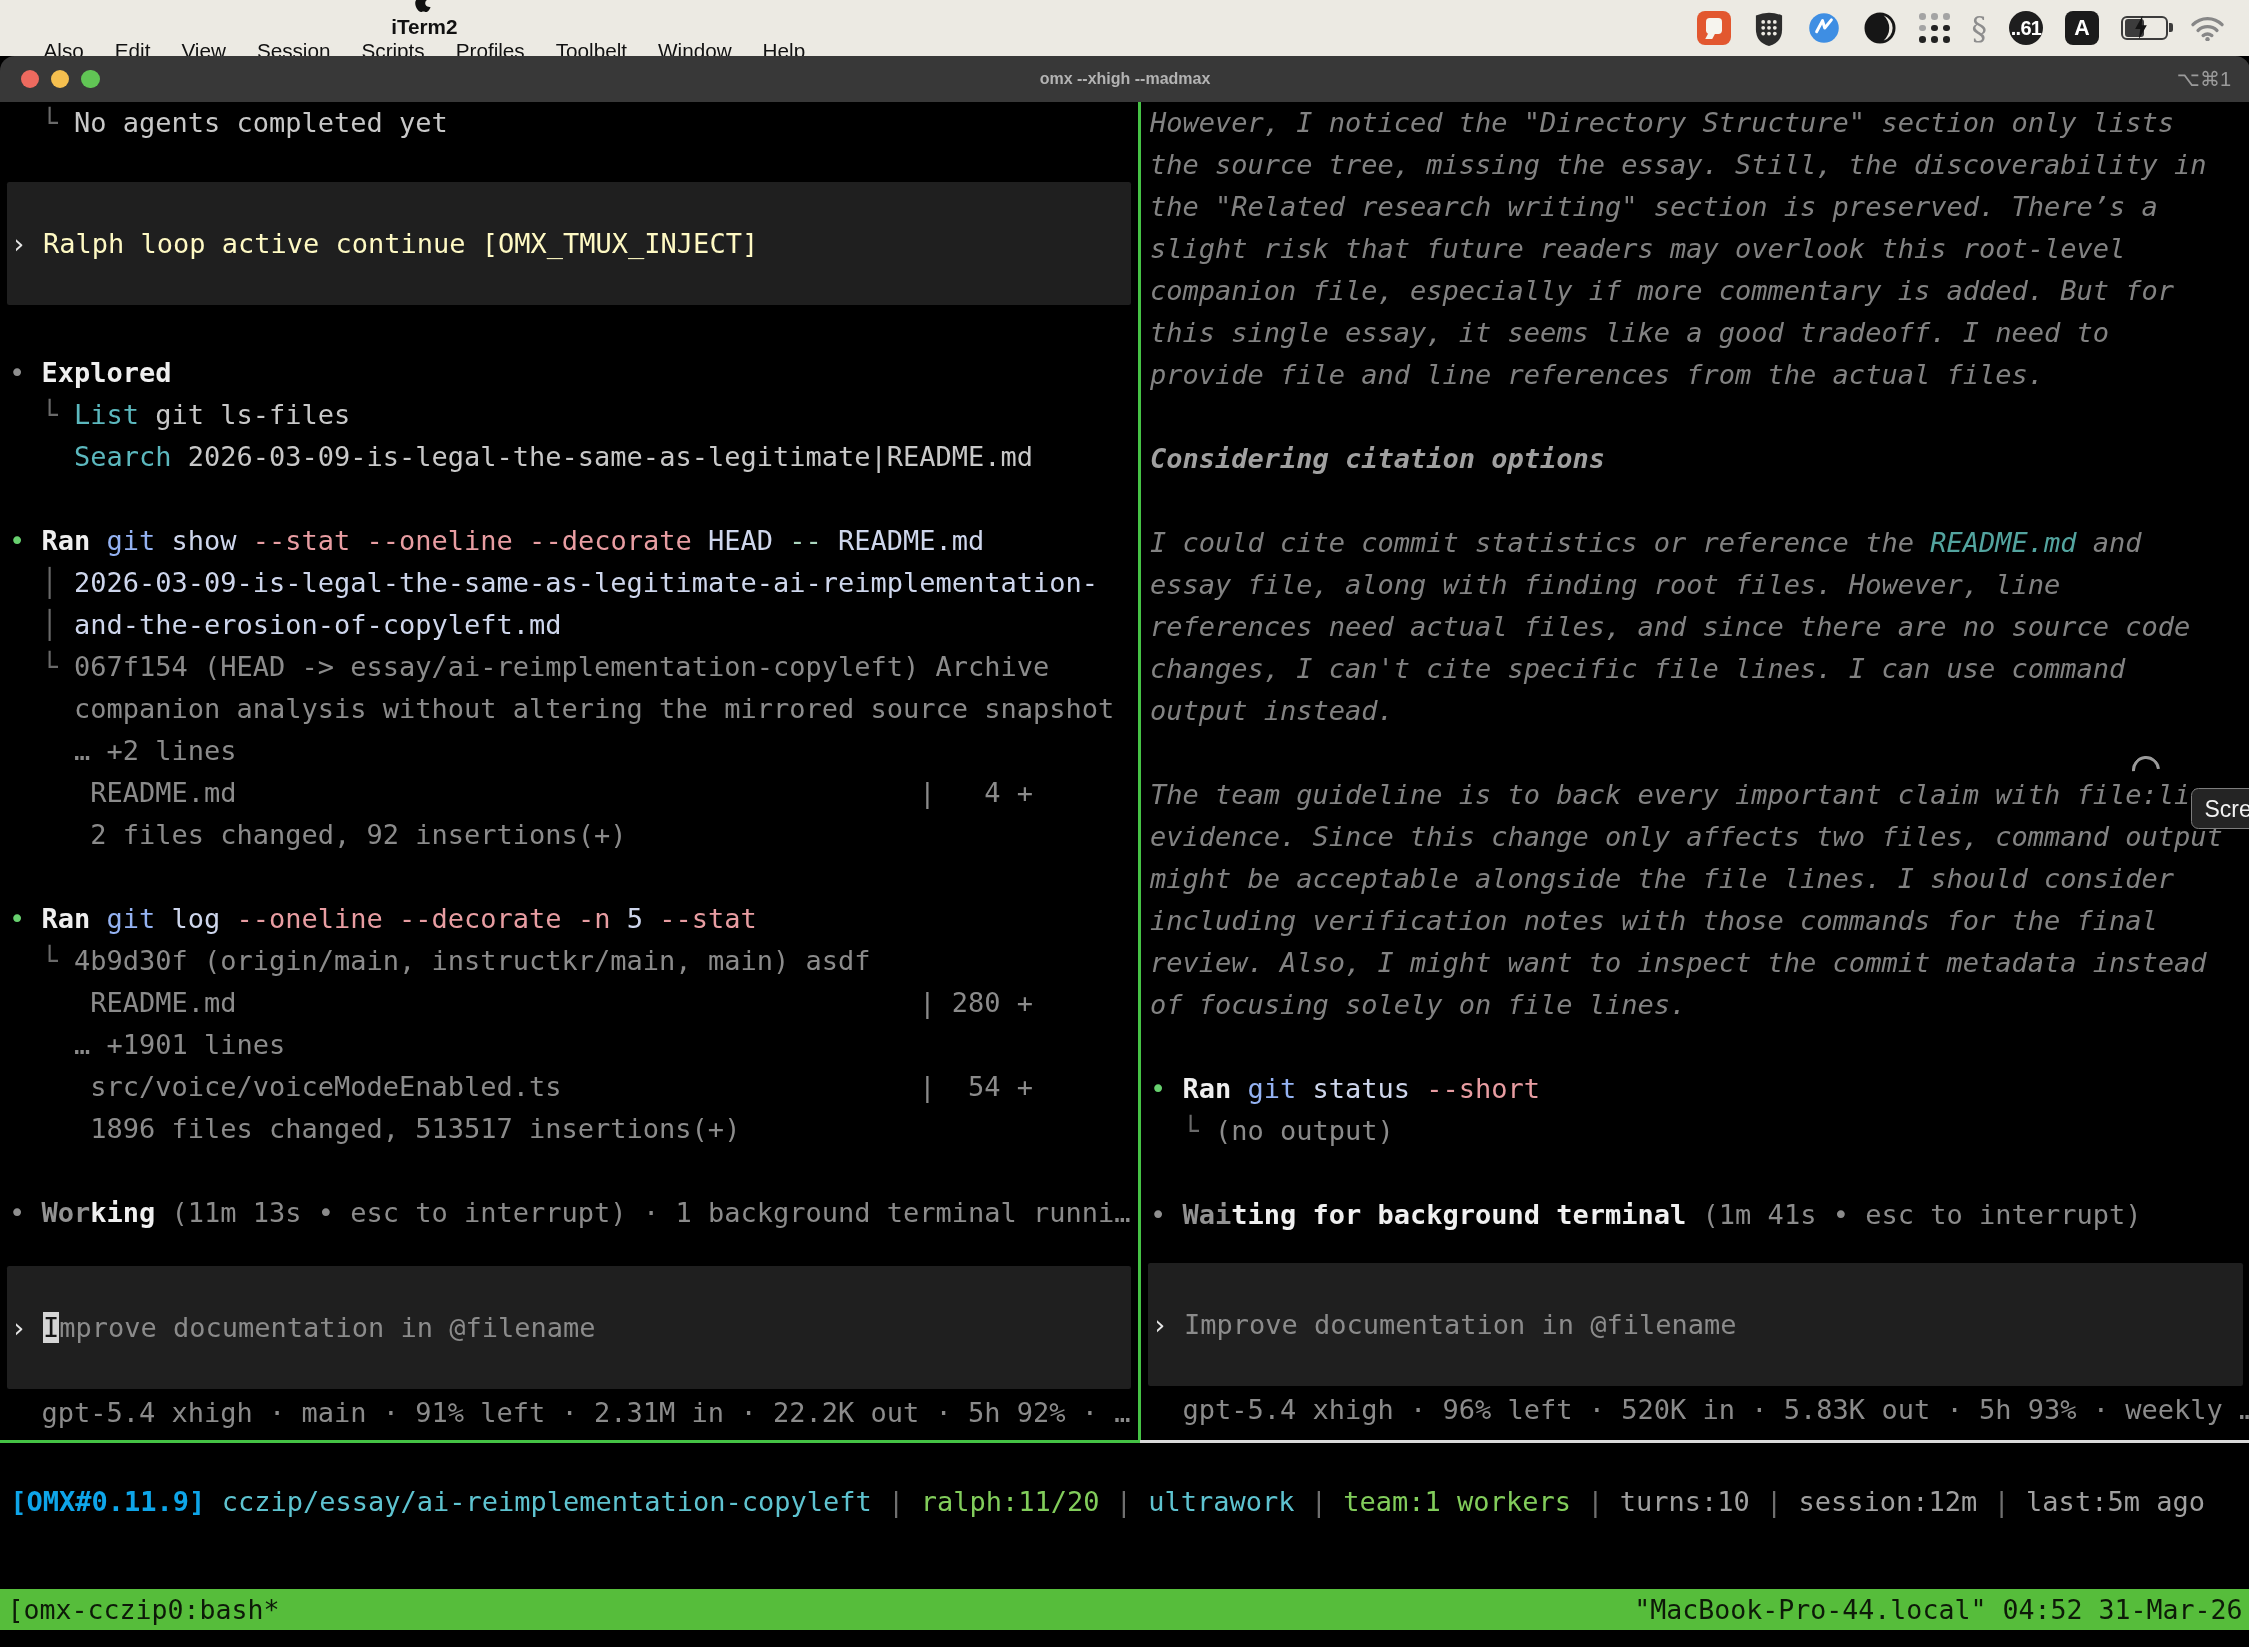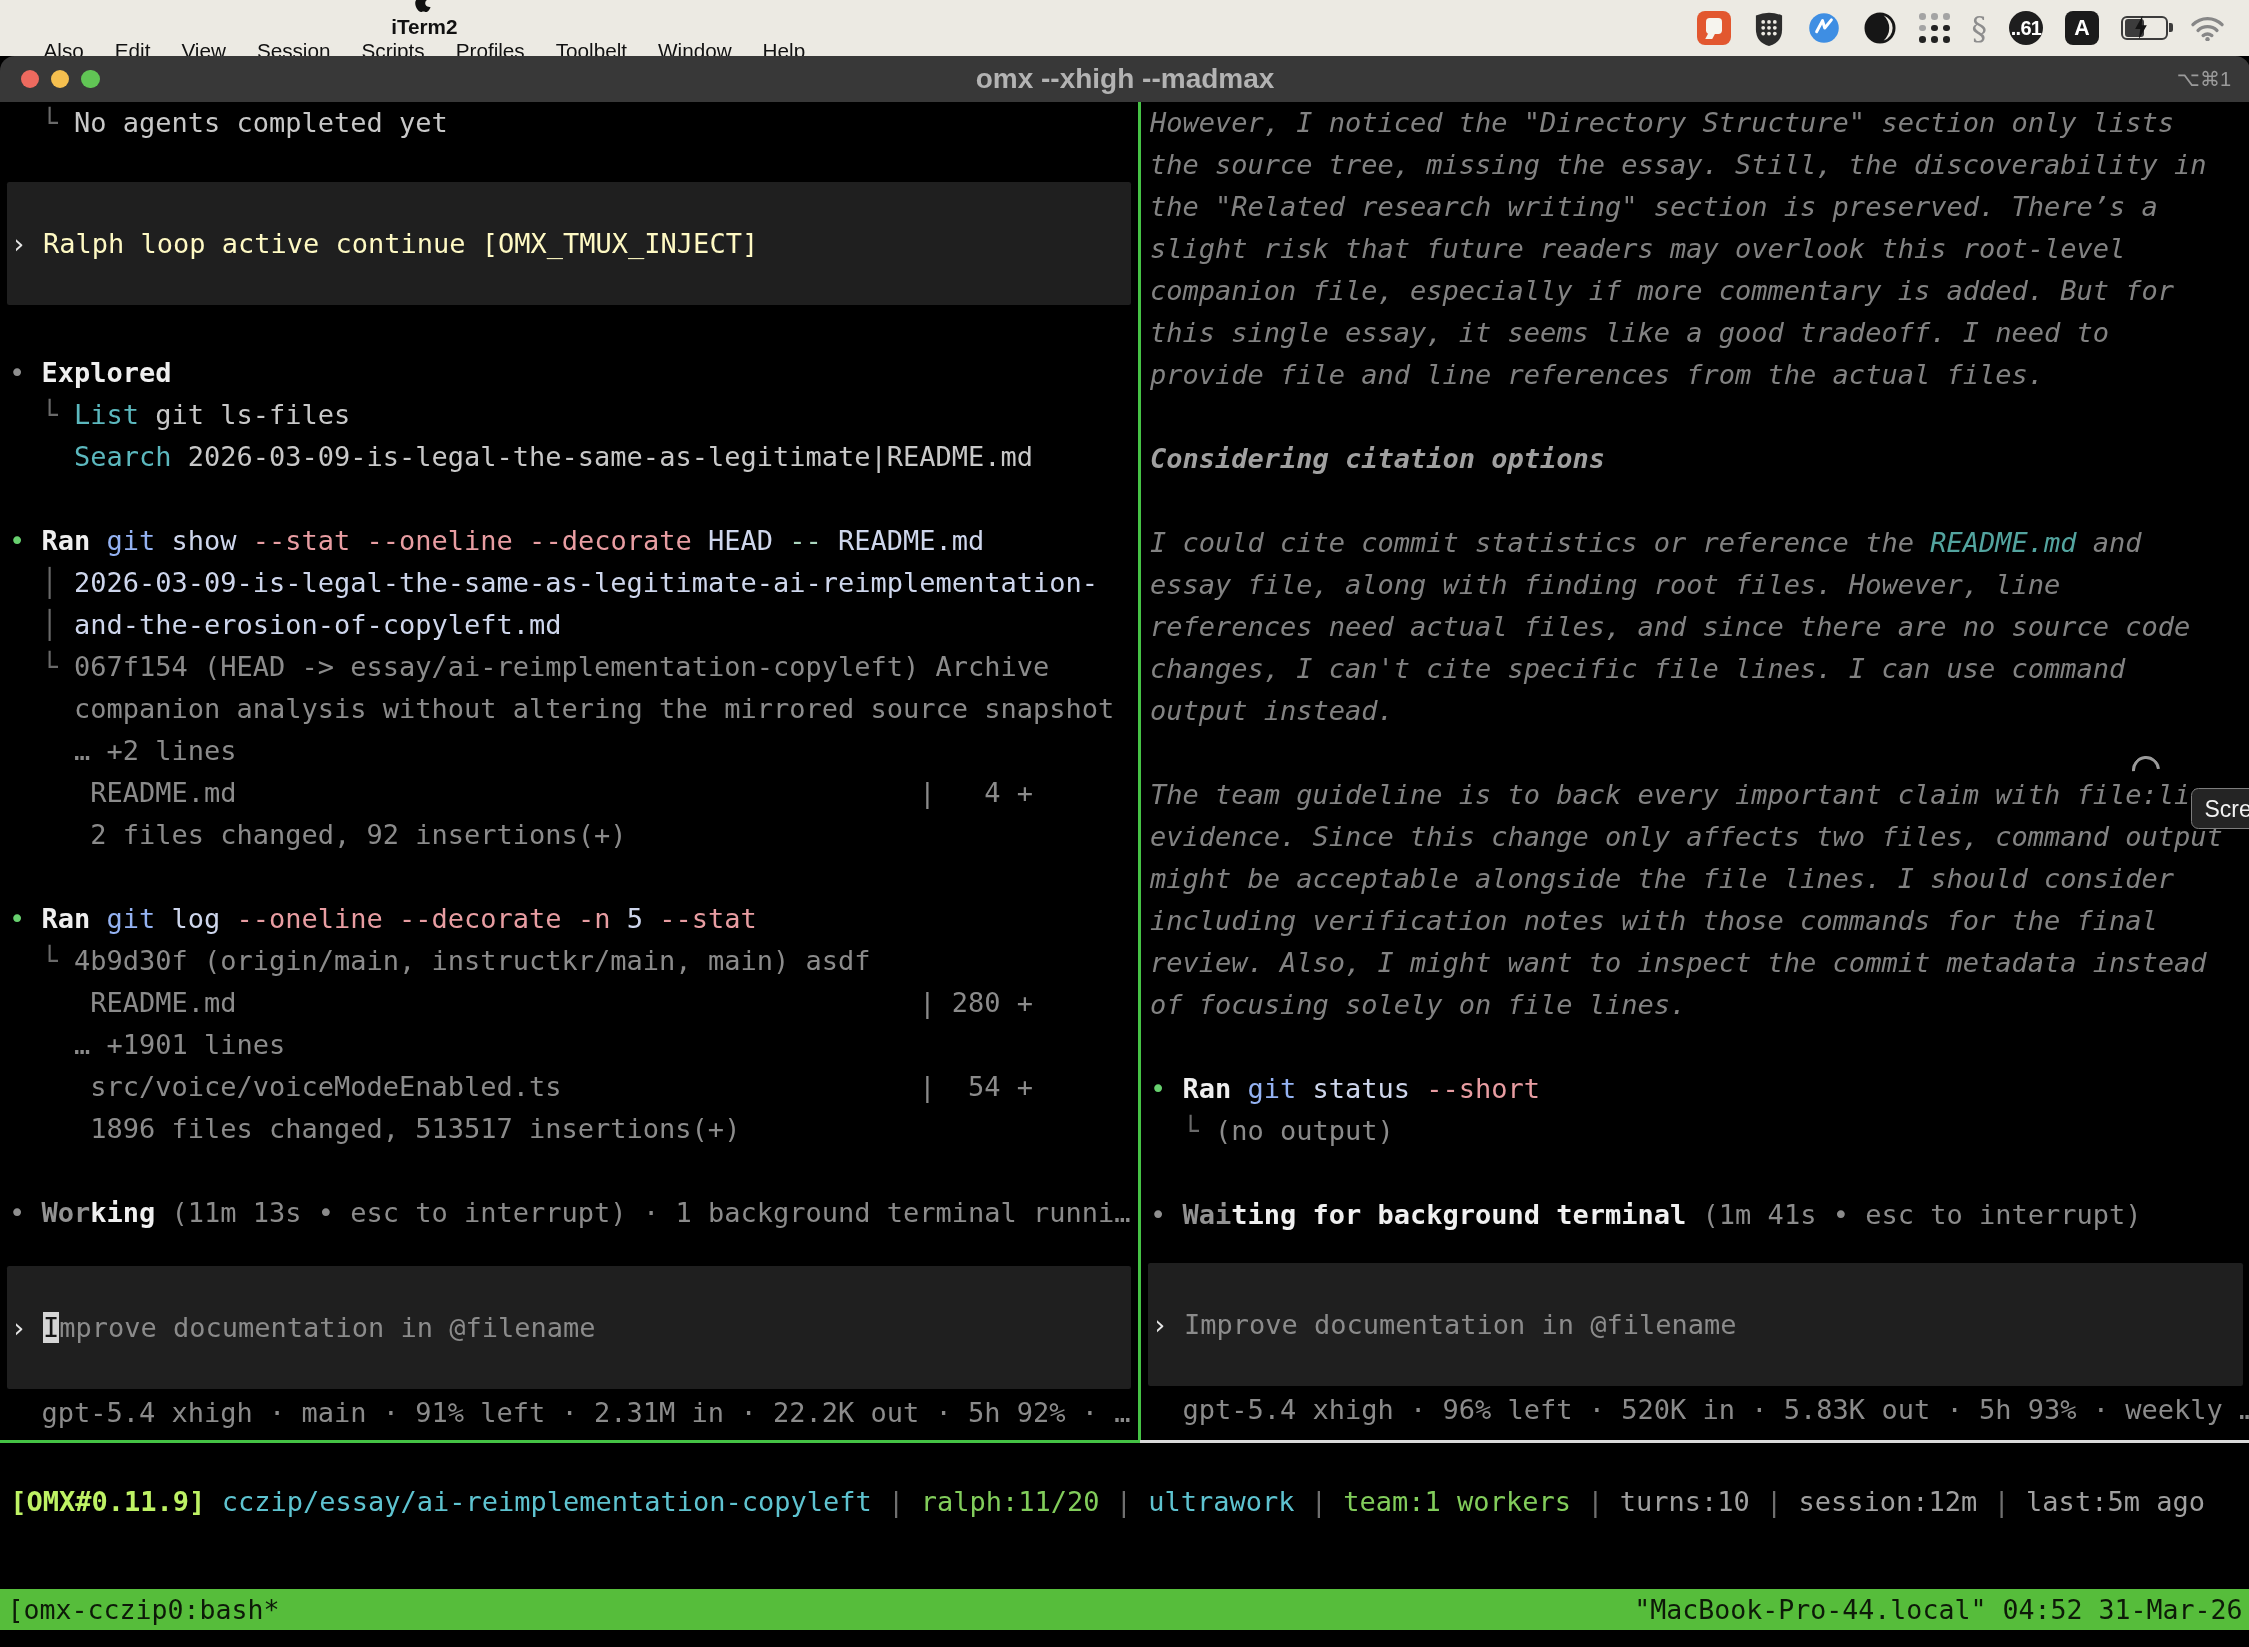--- a/index.html
+++ b/index.html
@@ -29,21 +29,21 @@
   .batt .fill{position:absolute;left:1.5px;top:1.5px;bottom:1.5px;width:19px;background:#3c3c3c;border-radius:3px;}
   .batt .nub{position:absolute;right:-6.6px;top:5.2px;width:3.7px;height:8.9px;background:#3c3c3c;border-radius:0 2.2px 2.2px 0;}
   .batt svg{position:absolute;left:10.3px;top:-2.2px;}
   
   .titlebar{position:absolute;top:56px;left:0;width:2250px;height:46px;background:#383838;
             border-radius:14.8px 14.8px 0 0;display:flex;align-items:center;
             font-family:"Liberation Sans",sans-serif;}
   .lights{display:flex;gap:11.8px;padding-left:20.7px;}
   .light{width:18.5px;height:18.5px;border-radius:50%;}
   .l-close{background:#ed6a5f;}.l-min{background:#f5bf4f;}.l-zoom{background:#61c555;}
-  .win-title{position:absolute;left:0;right:0;text-align:center;color:#b3b3b3;font-size:28px;font-weight:bold;}
+  .win-title{position:absolute;left:0;right:0;text-align:center;color:#b3b3b3;font-size:16px;font-weight:bold;}
   .win-short{position:absolute;right:19px;color:#9b9b9b;font-size:20px;}
   
   .term{position:absolute;top:102px;left:0;width:2250px;height:1546px;background:#000;
         font-size:27px;}
   .pane{position:absolute;top:0;}
   .pane-l{left:0;width:1138px;}
   .pane-r{left:1141px;width:1109px;}
   .row{height:42px;line-height:42px;white-space:pre;padding-left:8.9px;overflow:hidden;}
   .pane-r .row{padding-left:8.9px;}
   .inputbox{margin:0 7.4px;height:123px;background:#1f1f1f;border-radius:2.2px;
@@ -69,21 +69,21 @@
   .c-tfile{color:#53a49f;font-style:italic;}
   .c-prompt{color:#e6e6e6;}
   .c-cursor{background:#d5d5d5;color:#141414;}
   
   .vdiv{position:absolute;left:1138px;top:0;width:3px;height:1341px;background:#45c245;}
   .hline-l{position:absolute;left:0;top:1338px;width:1140px;height:3px;background:#45c245;}
   .hline-r{position:absolute;left:1140px;top:1338px;width:1109px;height:3px;background:#d9d9d9;}
   
   .omxbar{position:absolute;left:0;top:1378px;width:2250px;height:44px;line-height:44px;
           white-space:pre;padding-left:10.3px;font-size:27px;}
-  .c-sbold{color:#bef264;font-weight:bold;}
+  .c-sbold{color:#0ea5e9;font-weight:bold;}
   .c-scyan{color:#5ec3d0;}
   .c-sgreen{color:#82cd5b;}
   .c-sgray{color:#a0a0a0;}
   .c-spipe{color:#6f6f6f;}
   
   .tmux{position:absolute;left:0;top:1487px;width:2250px;height:41px;background:#56bd3b;
         color:#0d1a08;font-size:26.6px;line-height:41px;display:flex;justify-content:space-between;
         white-space:pre;padding:0 7.4px;box-sizing:border-box;}
   
   .tooltip{position:absolute;left:2191px;top:686px;width:96px;height:41px;background:#242424;

